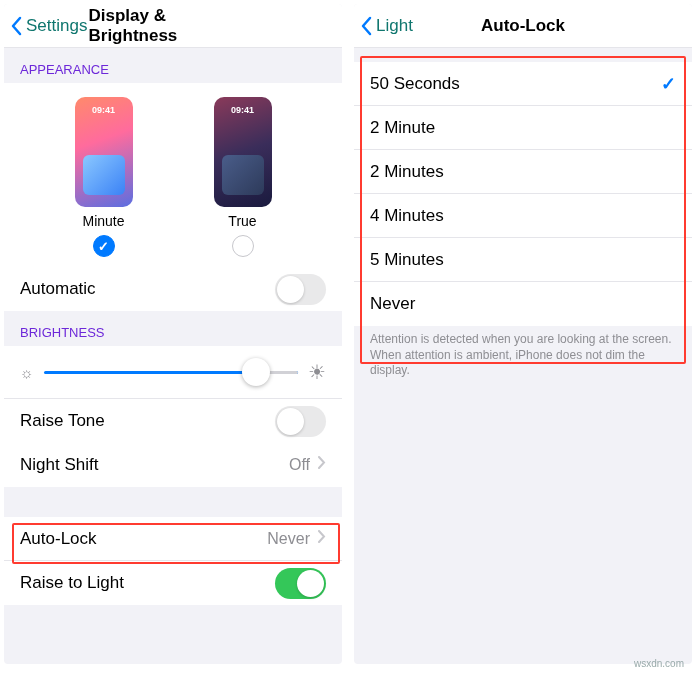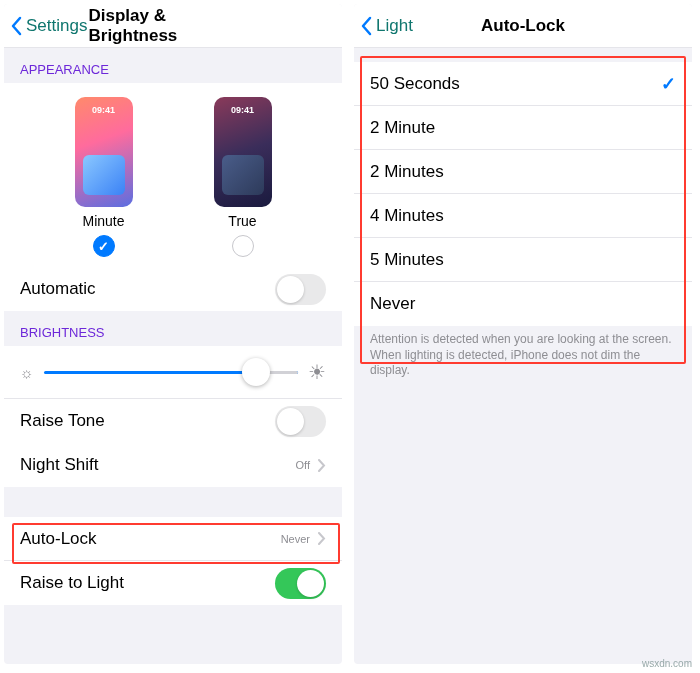--- a/index.html
+++ b/index.html
@@ -7,21 +7,21 @@
 .screens{display:flex;gap:12px;padding:4px}
 .screen{width:338px;height:660px;background:#f2f2f7;border-radius:4px;overflow:hidden;position:relative}
 .nav{height:44px;background:#fff;display:flex;align-items:center;position:relative;border-bottom:1px solid #e5e5ea}
 .back{display:flex;align-items:center;color:#0f766e;font-size:17px;padding-left:6px;cursor:pointer}
 .back svg{width:12px;height:20px;margin-right:4px}
 .nav-title{position:absolute;left:50%;transform:translateX(-50%);font-size:17px;font-weight:600}
 .section-header{font-size:13px;color:#6d28d9;padding:14px 16px 6px;text-transform:uppercase}
 .group{background:#fff}
 .row{min-height:44px;display:flex;align-items:center;justify-content:space-between;padding:0 16px;border-bottom:0.5px solid #e5e5ea;font-size:17px}
 .row:last-child{border-bottom:none}
-.row .right{display:flex;align-items:center;color:#8e8e93;font-size:11px}
+.row .right{display:flex;align-items:flex-start;color:#8e8e93;font-size:16px}
 .chevron{width:8px;height:13px;margin-left:8px}
 .footer{font-size:12px;color:#8e8e93;padding:6px 16px 12px;line-height:1.3}
 .appearance{display:flex;justify-content:space-around;padding:14px 30px 10px;background:#fff}
 .theme{display:flex;flex-direction:column;align-items:center;gap:6px;font-size:14px}
 .phone{width:58px;height:110px;border-radius:10px;position:relative;overflow:hidden}
 .phone.light{background:linear-gradient(160deg,#ff8a6b 0%,#ff6b9d 40%,#5b6ee1 100%)}
 .phone.dark{background:linear-gradient(160deg,#8a3a5a 0%,#3a2d5a 50%,#1a1a3e 100%)}
 .phone .time{position:absolute;top:8px;width:100%;text-align:center;color:#fff;font-size:9px;font-weight:600}
 .phone .widget{position:absolute;bottom:12px;left:8px;right:8px;height:40px;border-radius:6px}
 .phone.light .widget{background:linear-gradient(135deg,#8bc8ff,#3b82f6)}
@@ -36,21 +36,21 @@
 .slider-row{padding:14px 16px;background:#fff;display:flex;align-items:center;gap:10px;border-bottom:0.5px solid #e5e5ea}
 .sun{color:#8e8e93;font-size:15px}
 .slider{flex:1;height:3px;background:#007aff;position:relative;border-radius:2px}
 .slider::before{content:"";position:absolute;right:0;top:0;bottom:0;width:20%;background:#d1d1d6;border-radius:2px}
 .slider::after{content:"";position:absolute;width:28px;height:28px;border-radius:50%;background:#fff;top:-13px;left:78%;box-shadow:0 1px 4px rgba(0,0,0,0.3)}
 .gap{height:30px}
 .highlight{position:absolute;border:2.5px solid #ff3b30;pointer-events:none;border-radius:2px}
 .hl1{left:8px;right:2px;top:519px;height:41px}
 .hl2{left:6px;right:6px;top:52px;height:308px}
 .check{color:#007aff;font-size:18px;font-weight:600}
-.credit{position:absolute;bottom:4px;right:8px;font-size:10px;color:#9aa}
+.credit{position:absolute;bottom:4px;right:16px;font-size:10px;color:#9aa}
 </style>
 </head>
 <body>
 
 <div class="screens">
 
   <div class="screen">
     <div class="nav">
       <div class="back">
         <svg viewBox="0 0 12 20" fill="none">
@@ -161,19 +161,19 @@
           <span>4 Minutes</span>
         </div>
         <div class="row">
           <span>5 Minutes</span>
         </div>
         <div class="row">
           <span>Never</span>
         </div>
       </div>
 
-    <div class="footer">Attention is detected when you are looking at the screen. When lighting is detected, iPhone does not dim the display.</div>
+    <div class="footer">Attention is detected when you are looking at the screen. When attention is ambient, iPhone does not dim the display.</div>
 
     <div class="highlight hl2"></div>
   </div>
 </div>
 
 <div class="credit">wsxdn.com</div>
 
 </body></html>

